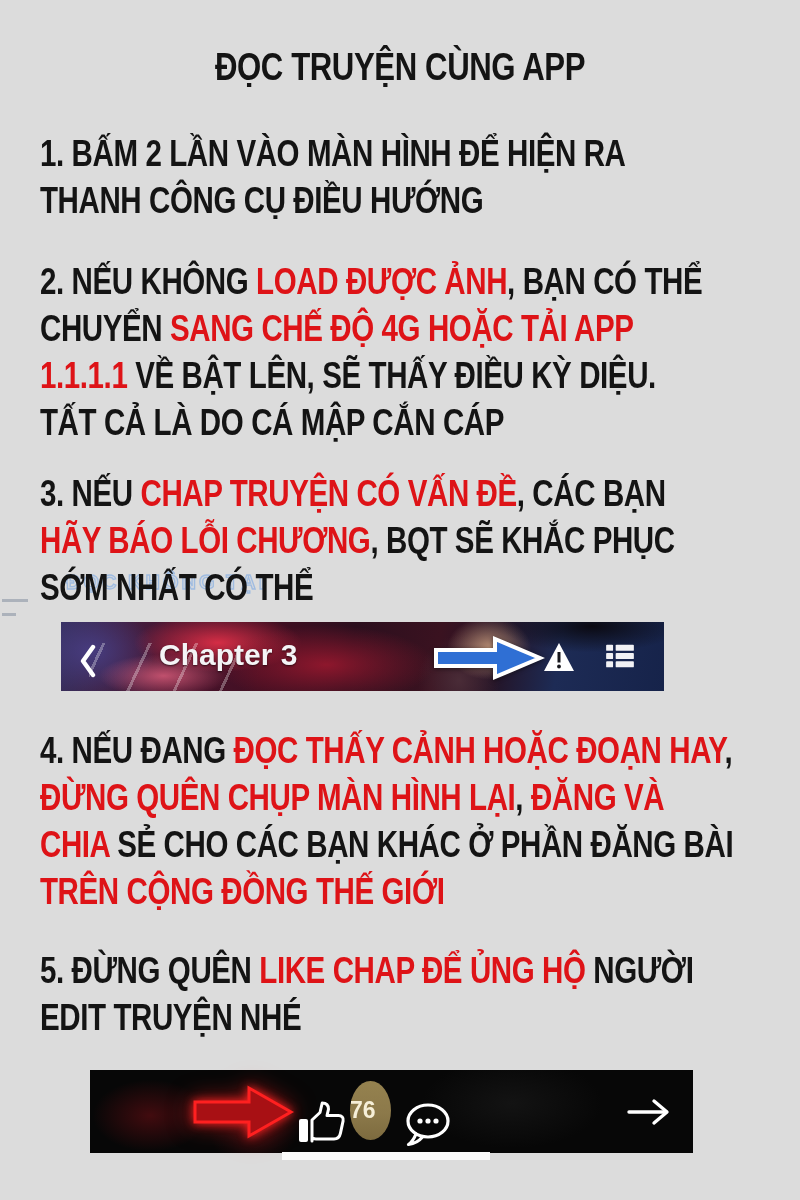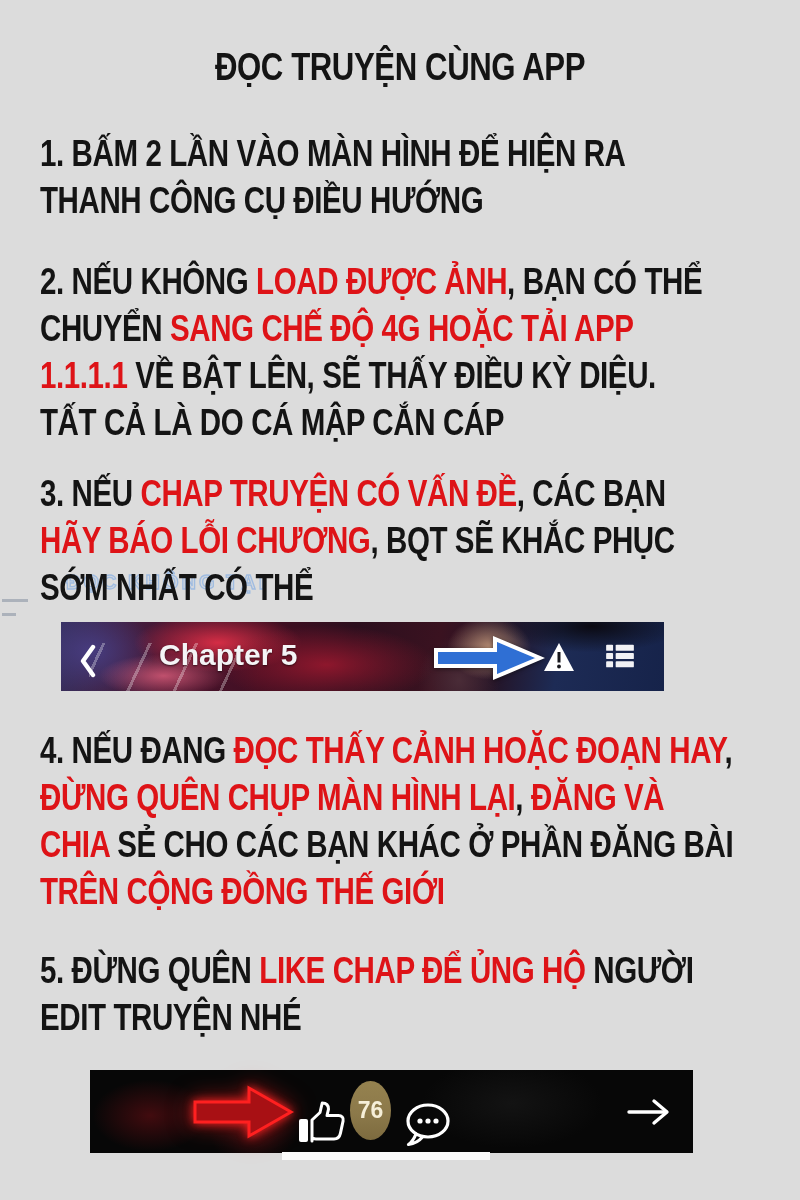--- a/index.html
+++ b/index.html
@@ -83,21 +83,21 @@
       radial-gradient(ellipse 60px 40px at 27% 78%, rgba(92,14,20,.4), rgba(92,14,20,0) 72%),
       radial-gradient(ellipse 120px 60px at 70% 40%, rgba(22,22,22,.8), rgba(22,22,22,0) 75%);
   }
   .red-arrow{position:absolute;left:101px;top:12px;width:104px;height:60px;display:block;
     filter:drop-shadow(0 0 5px rgba(255,35,35,.95)) drop-shadow(0 0 11px rgba(255,30,30,.55));}
   .like-btn{left:207px;top:30px;width:50px;height:45px;}
   .like-badge{
     position:absolute;left:260px;top:11px;width:41px;height:59px;
     border-radius:50%;
     background:linear-gradient(180deg,#95824f 0%,#8c794a 55%,#7d6b3f 100%);
-    display:flex;align-items:center;justify-content:center;
+    display:flex;align-items:center;
   }
   .like-badge span{font-size:23px;font-weight:700;color:#f6efd8;letter-spacing:0;}
   .comment-btn{left:314px;top:33px;width:47px;height:44px;}
   .next-btn{left:536px;top:26px;width:46px;height:32px;}
   .bottom-strip{position:absolute;left:192px;bottom:-7px;width:208px;height:8px;background:#fbfbfb;}
 </style>
 </head>
 <body>
 
 <div class="canvas">
@@ -128,21 +128,21 @@
     <span class="streaks"></span>
 
     <button class="icon-btn back-btn">
       <span>
         <svg width="18" height="34" viewBox="0 0 18 34">
           <polyline points="14,3 4,17 14,31" fill="none" stroke="#ffffff" stroke-width="4.4" stroke-linecap="round" stroke-linejoin="round"></polyline>
         </svg>
       </span>
     </button>
 
-    <span class="chapter-title">Chapter 5</span>
+    <span class="chapter-title">Chapter 3</span>
 
     <span class="blue-arrow">
       <svg width="112" height="44" viewBox="0 0 112 44">
         <polygon points="3,14 62,14 62,3 107,22 62,41 62,30 3,30" fill="#2f6fd4" stroke="#ffffff" stroke-width="4" stroke-linejoin="miter"></polygon>
       </svg>
     </span>
 
     <button class="icon-btn warning-btn">
       <span>
         <svg width="32" height="30" viewBox="0 0 32 30">

